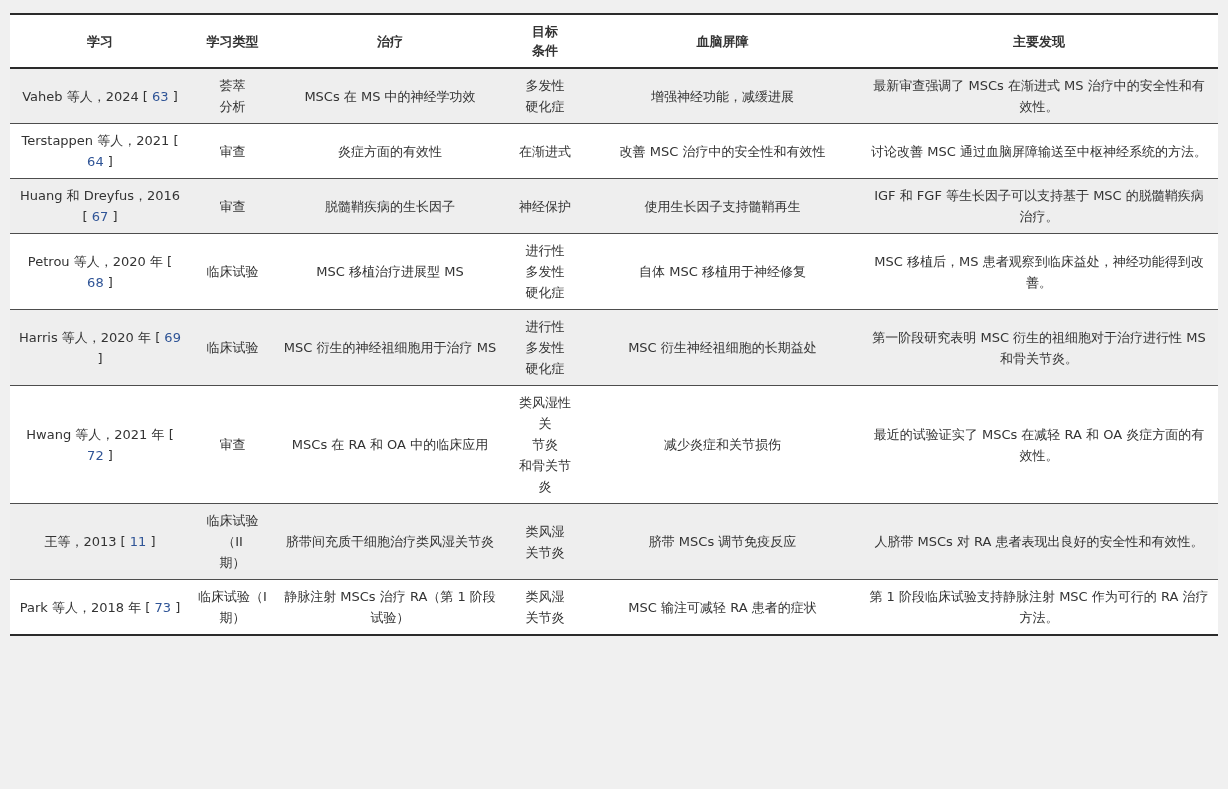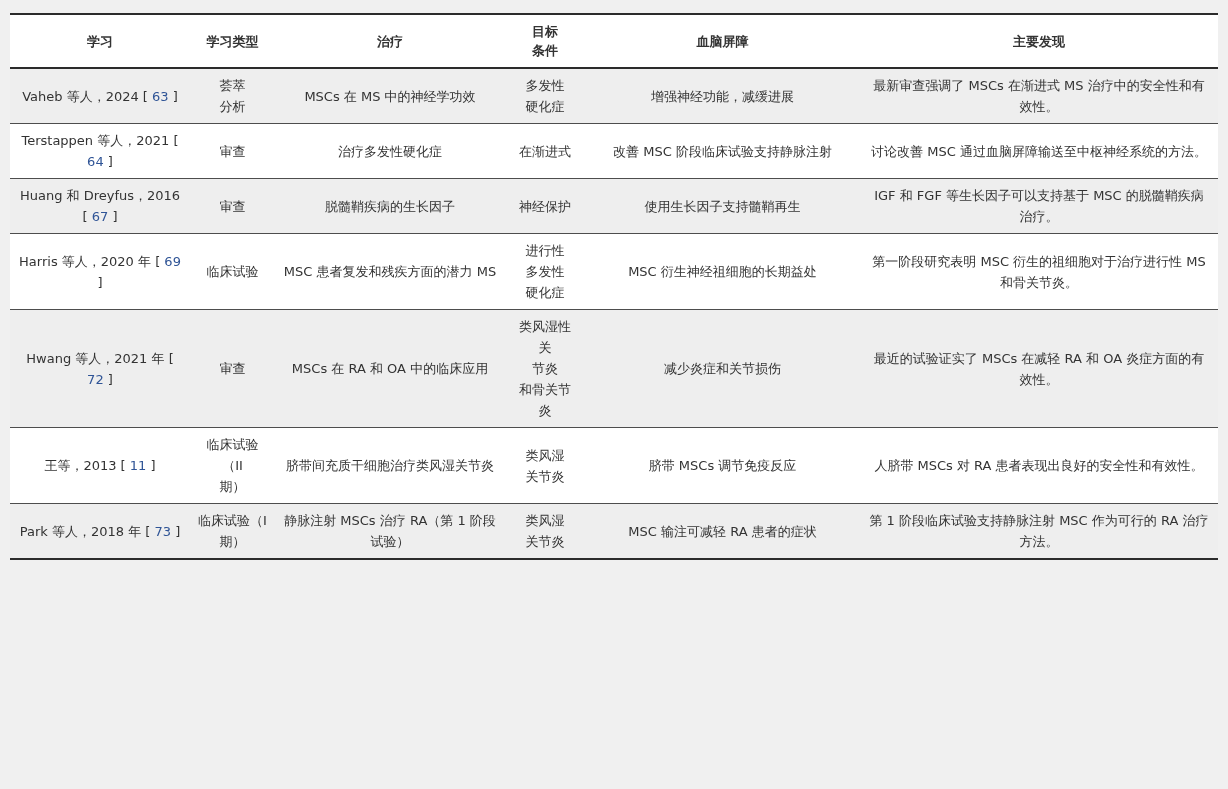--- a/index.html
+++ b/index.html
@@ -82,37 +82,47 @@
 分析</td>
           <td>MSCs 在 MS 中的神经学功效</td>
           <td>多发性
 硬化症</td>
           <td>增强神经功能，减缓进展</td>
           <td>最新审查强调了 MSCs 在渐进式 MS 治疗中的安全性和有效性。</td>
         </tr>
         <tr>
           <td>Terstappen 等人，2021 [ <span class="ref">64</span> ]</td>
           <td>审查</td>
-          <td>治疗多发性硬化症</td>
+          <td>炎症方面的有效性</td>
           <td>在渐进式</td>
-          <td>改善 MSC 阶段临床试验支持静脉注射</td>
+          <td>改善 MSC 治疗中的安全性和有效性</td>
           <td>讨论改善 MSC 通过血脑屏障输送至中枢神经系统的方法。</td>
         </tr>
         <tr>
           <td>Huang 和 Dreyfus，2016 [ <span class="ref">67</span> ]</td>
           <td>审查</td>
           <td>脱髓鞘疾病的生长因子</td>
           <td>神经保护</td>
           <td>使用生长因子支持髓鞘再生</td>
           <td>IGF 和 FGF 等生长因子可以支持基于 MSC 的脱髓鞘疾病治疗。</td>
         </tr>
         <tr>
+          <td>Petrou 等人，2020 年 [ <span class="ref">68</span> ]</td>
+          <td>临床试验</td>
+          <td>MSC 移植治疗进展型 MS</td>
+          <td>进行性
+多发性
+硬化症</td>
+          <td>自体 MSC 移植用于神经修复</td>
+          <td>MSC 移植后，MS 患者观察到临床益处，神经功能得到改善。</td>
+        </tr>
+        <tr>
           <td>Harris 等人，2020 年 [ <span class="ref">69</span> ]</td>
           <td>临床试验</td>
-          <td>MSC 患者复发和残疾方面的潜力 MS</td>
+          <td>MSC 衍生的神经祖细胞用于治疗 MS</td>
           <td>进行性
 多发性
 硬化症</td>
           <td>MSC 衍生神经祖细胞的长期益处</td>
           <td>第一阶段研究表明 MSC 衍生的祖细胞对于治疗进行性 MS 和骨关节炎。</td>
         </tr>
         <tr>
           <td>Hwang 等人，2021 年 [ <span class="ref">72</span> ]</td>
           <td>审查</td>
           <td>MSCs 在 RA 和 OA 中的临床应用</td>

